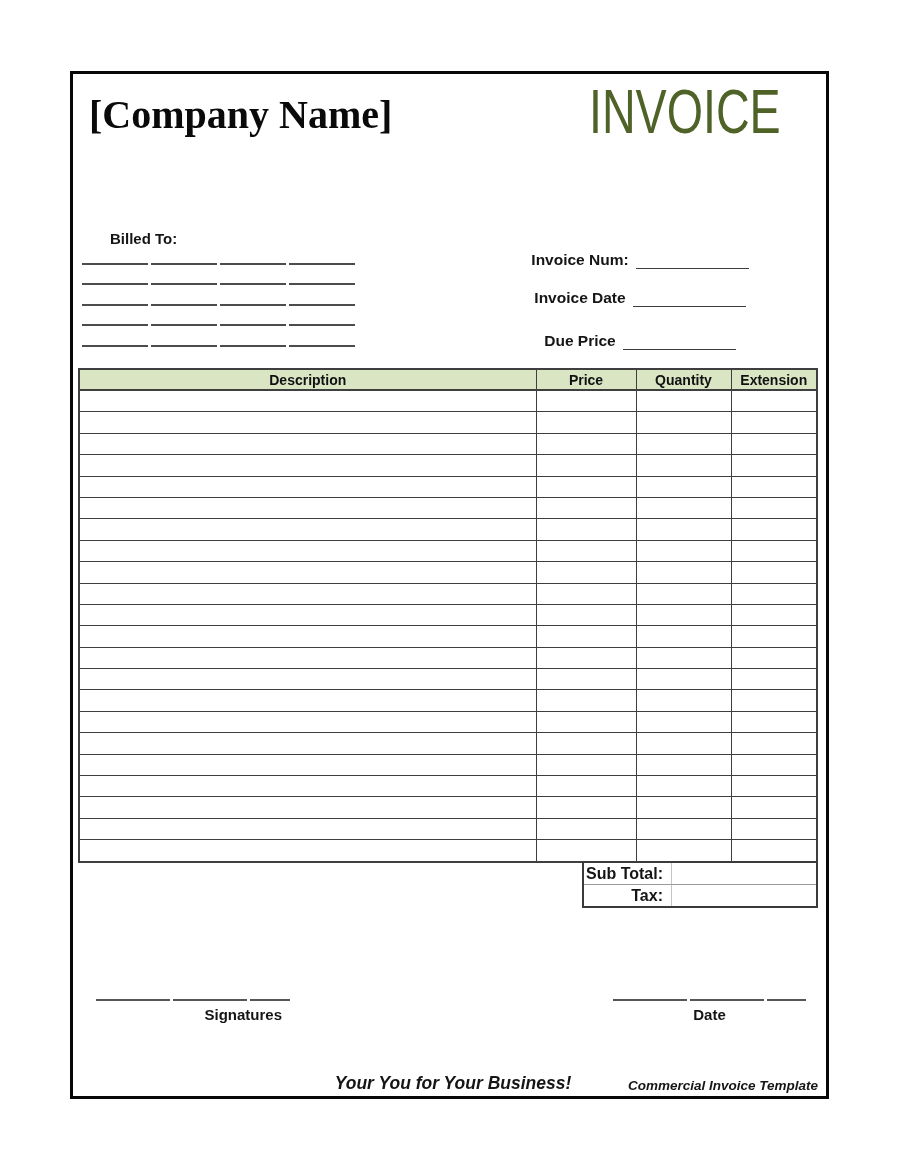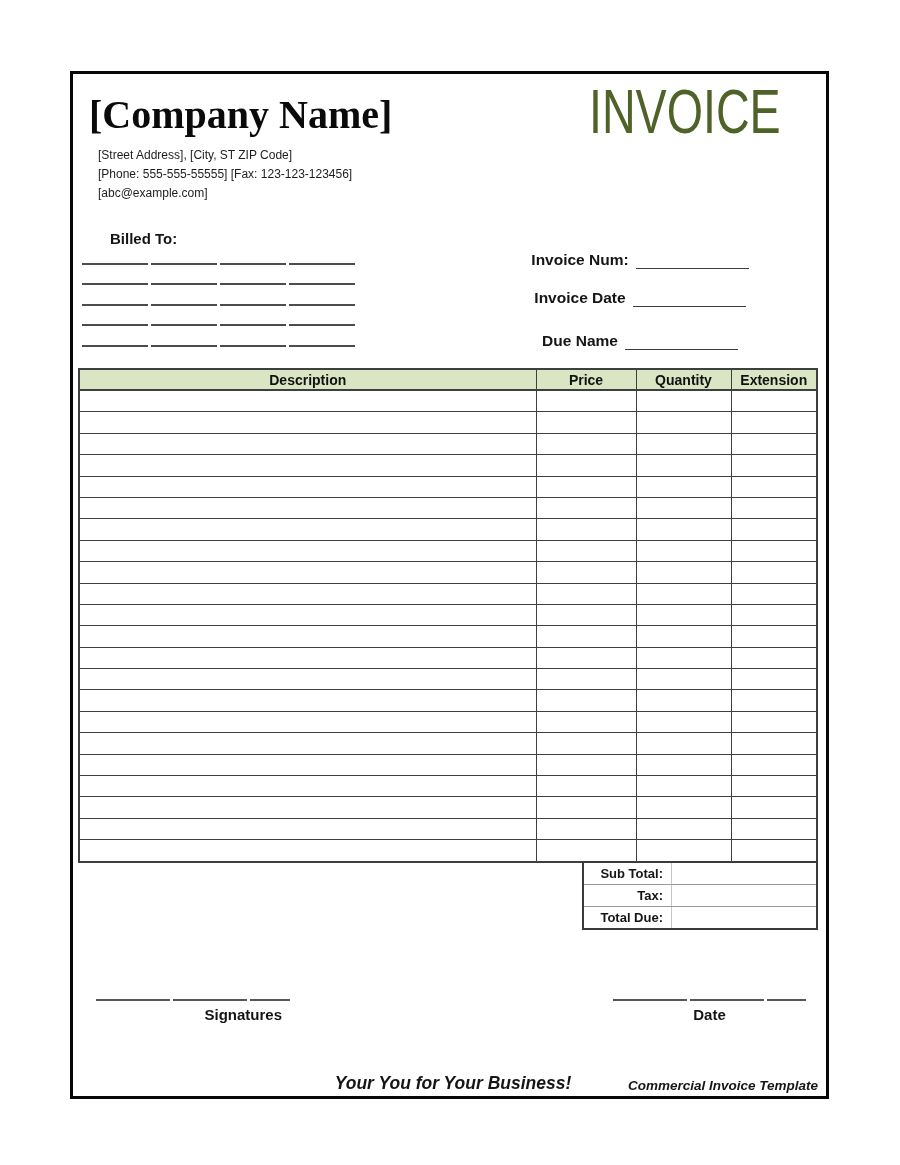--- a/index.html
+++ b/index.html
@@ -45,21 +45,21 @@
   .items-table td{border:1px solid var(--tbl-border,#3f3f3f);height:20.4px;padding:0 3px;font-size:13px;}
   .totals-box{
     position:absolute;left:582px;top:861px;width:236px;
     border:2px solid #3a3a3a;box-sizing:border-box;background:#fff;
   }
   .totals-row{display:flex;height:21px;border-bottom:1px solid #9a9a9a;}
   .totals-row:last-child{border-bottom:none;}
   .totals-label{
     width:88px;box-sizing:border-box;padding-right:8px;border-right:1px solid #c6c6c6;
     display:flex;align-items:center;justify-content:flex-end;
-    font-weight:bold;font-size:13px;white-space:nowrap;
+    font-weight:bold;font-size:16px;white-space:nowrap;
   }
   .totals-value{flex:1;font-size:13px;}
   .sig-line,.date-line{
     position:absolute;top:999px;height:2px;
     background:repeating-linear-gradient(to right,#555 0 74px,rgba(0,0,0,0) 74px 77px);
   }
   .sig-line{left:96px;width:194px;}
   .date-line{left:613px;width:193px;}
   .sig-label,.date-label{
     position:absolute;top:1006px;text-align:center;font-weight:bold;font-size:15px;
@@ -75,46 +75,41 @@
     font-style:italic;font-weight:bold;font-size:13.5px;white-space:nowrap;
   }
 </style>
 </head>
 <body>
 
 <div class="canvas">
   <div class="page-frame"></div>
 
   <div class="company-name">[Company Name]</div>
-  <div class="address">
-    <div>[Street Address], [City, ST ZIP Code]</div>
-    <div>[Phone: 555-555-55555] [Fax: 123-123-123456]</div>
-    <div>[abc@example.com]</div>
-  </div>
   <div class="invoice-title" style="color: rgb(79, 98, 40);">INVOICE</div>
 
   <div class="billed-label">Billed To:</div>
   <div class="billed-lines">
       <div class="fill-line"></div>
       <div class="fill-line"></div>
       <div class="fill-line"></div>
       <div class="fill-line"></div>
       <div class="fill-line"></div>
     </div>
 
   <div class="meta-row" style="top:248px;">
     <span class="meta-label">Invoice Num:</span>
     <span class="meta-blank"></span>
   </div>
   <div class="meta-row" style="top:286px;">
     <span class="meta-label">Invoice Date</span>
     <span class="meta-blank"></span>
   </div>
   <div class="meta-row" style="top:329px;">
-    <span class="meta-label">Due Name</span>
+    <span class="meta-label">Due Price</span>
     <span class="meta-blank"></span>
   </div>
 
   <table class="items-table">
     <colgroup>
       <col style="width:457px">
         <col style="width:100px">
         <col style="width:95px">
         <col style="width:86px">
     </colgroup>
@@ -264,24 +259,20 @@
 
   <div class="totals-box">
     <div class="totals-row">
       <div class="totals-label">Sub Total:</div>
       <div class="totals-value"></div>
     </div>
     <div class="totals-row">
       <div class="totals-label">Tax:</div>
       <div class="totals-value"></div>
     </div>
-    <div class="totals-row">
-      <div class="totals-label">Total Due:</div>
-      <div class="totals-value"></div>
-    </div>
   </div>
 
   <div class="sig-line"></div>
   <div class="sig-label">Signatures</div>
   <div class="date-line"></div>
   <div class="date-label">Date</div>
 
   <div class="thank-you">Your You for Your Business!</div>
   <div class="template-name">Commercial Invoice Template</div>
 </div>

